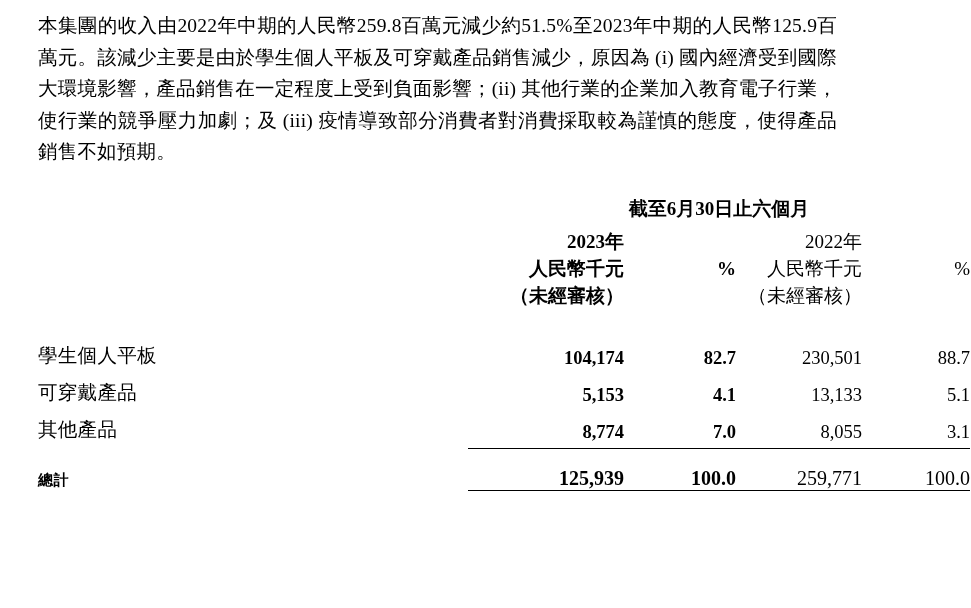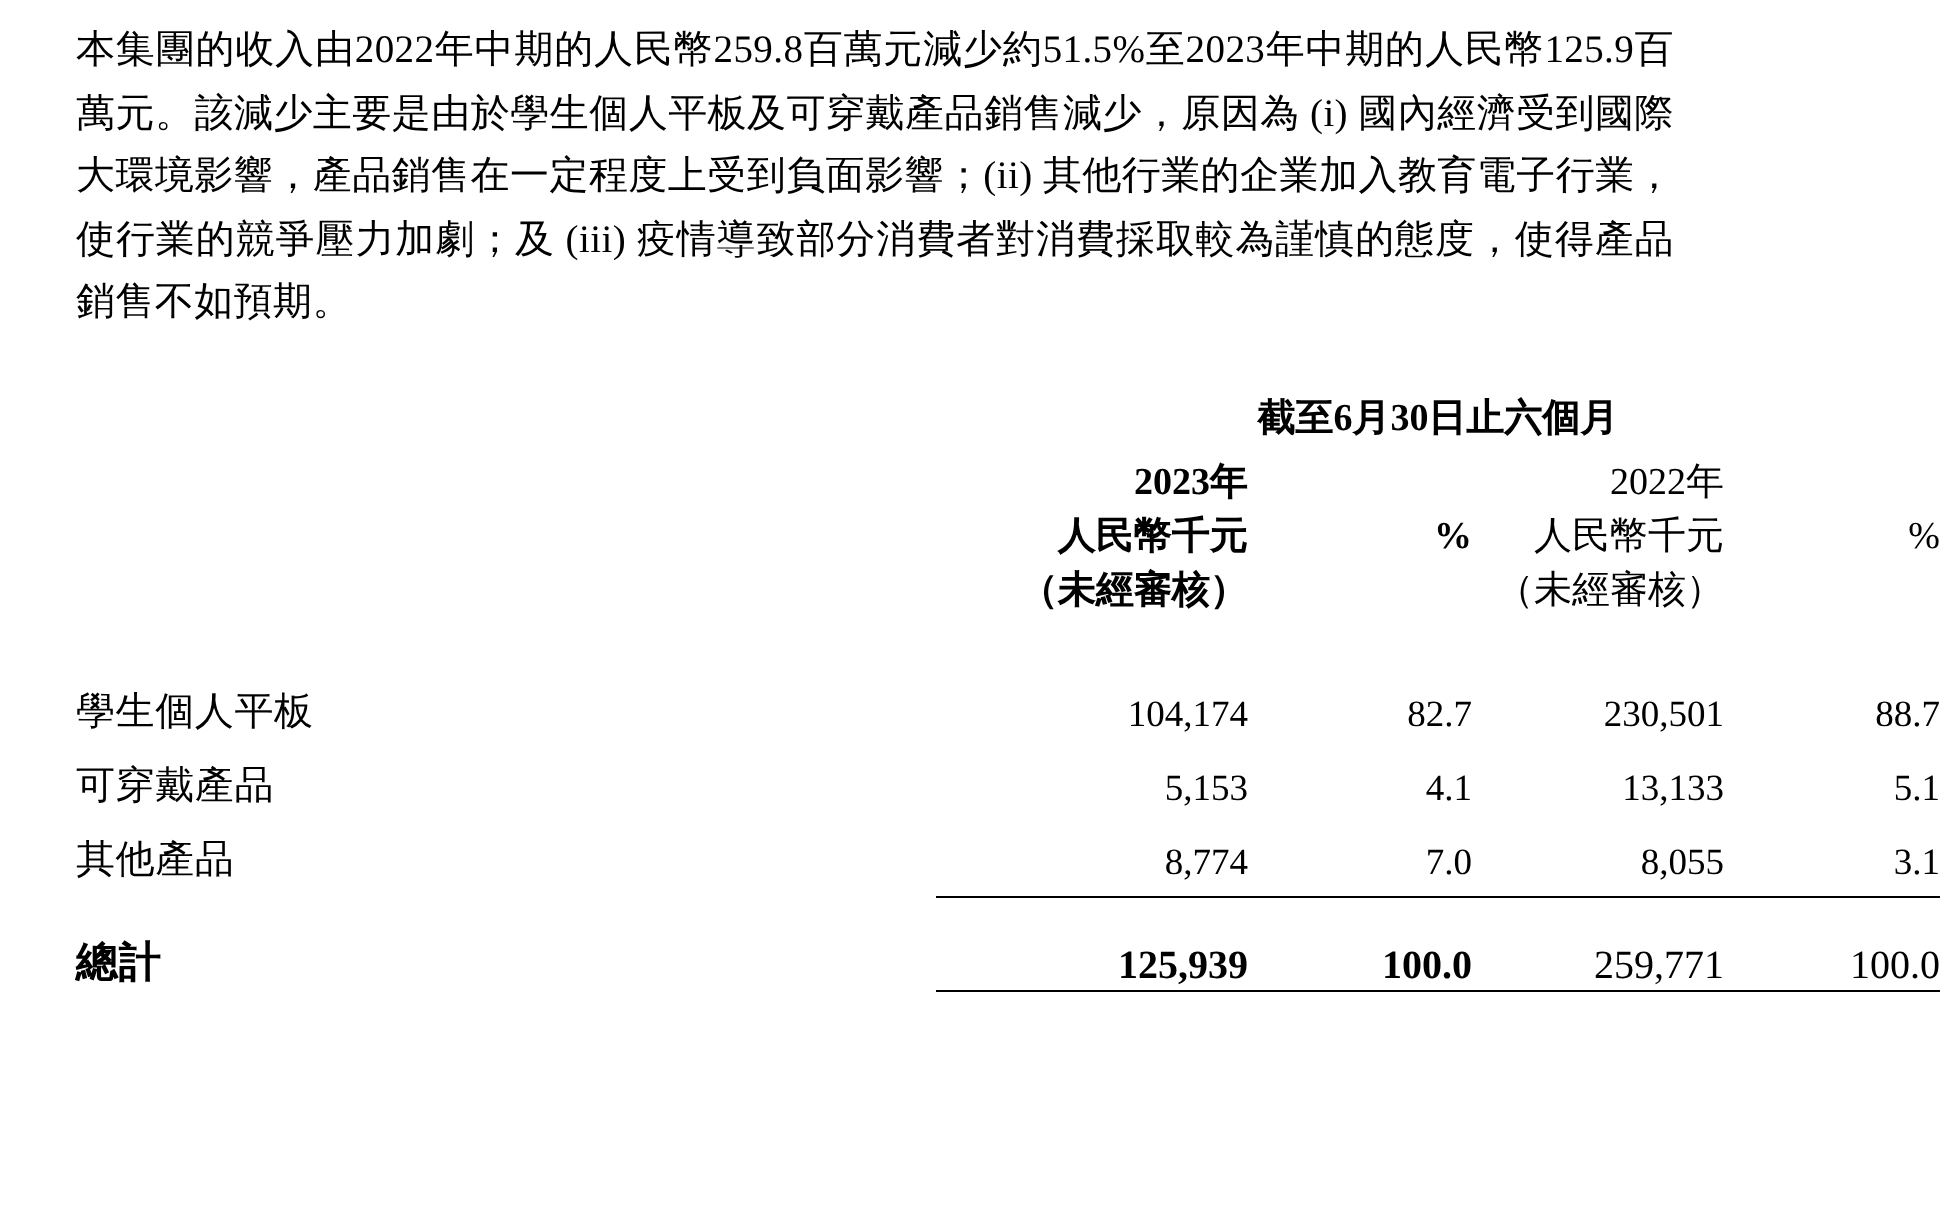--- a/index.html
+++ b/index.html
@@ -72,35 +72,35 @@
     font-size: 19.5px;
     padding: 5px 0 5px 0;
     letter-spacing: 0.3px;
   }
   .num {
     text-align: right;
     font-size: 18.5px;
     padding: 5px 0 5px 0;
     white-space: nowrap;
   }
-  .num.b { font-weight: normal; }
+  .num.b { font-weight: bold; }
   .spacer-row td { height: 26px; }
   .rule-row td {
     height: 1px;
     padding: 0;
   }
   .rule {
     border-top: 1.3px solid #000;
     height: 0;
     font-size: 0;
     line-height: 0;
   }
   .total-gap td { height: 12px; }
   .total-label {
-    font-size: 21px;
+    font-size: 15px;
     font-weight: bold;
     letter-spacing: 0.5px;
     padding-top: 6px;
   }
   .total-num {
     font-size: 20px;
     padding-top: 6px;
     text-align: right;
     white-space: nowrap;
   }

